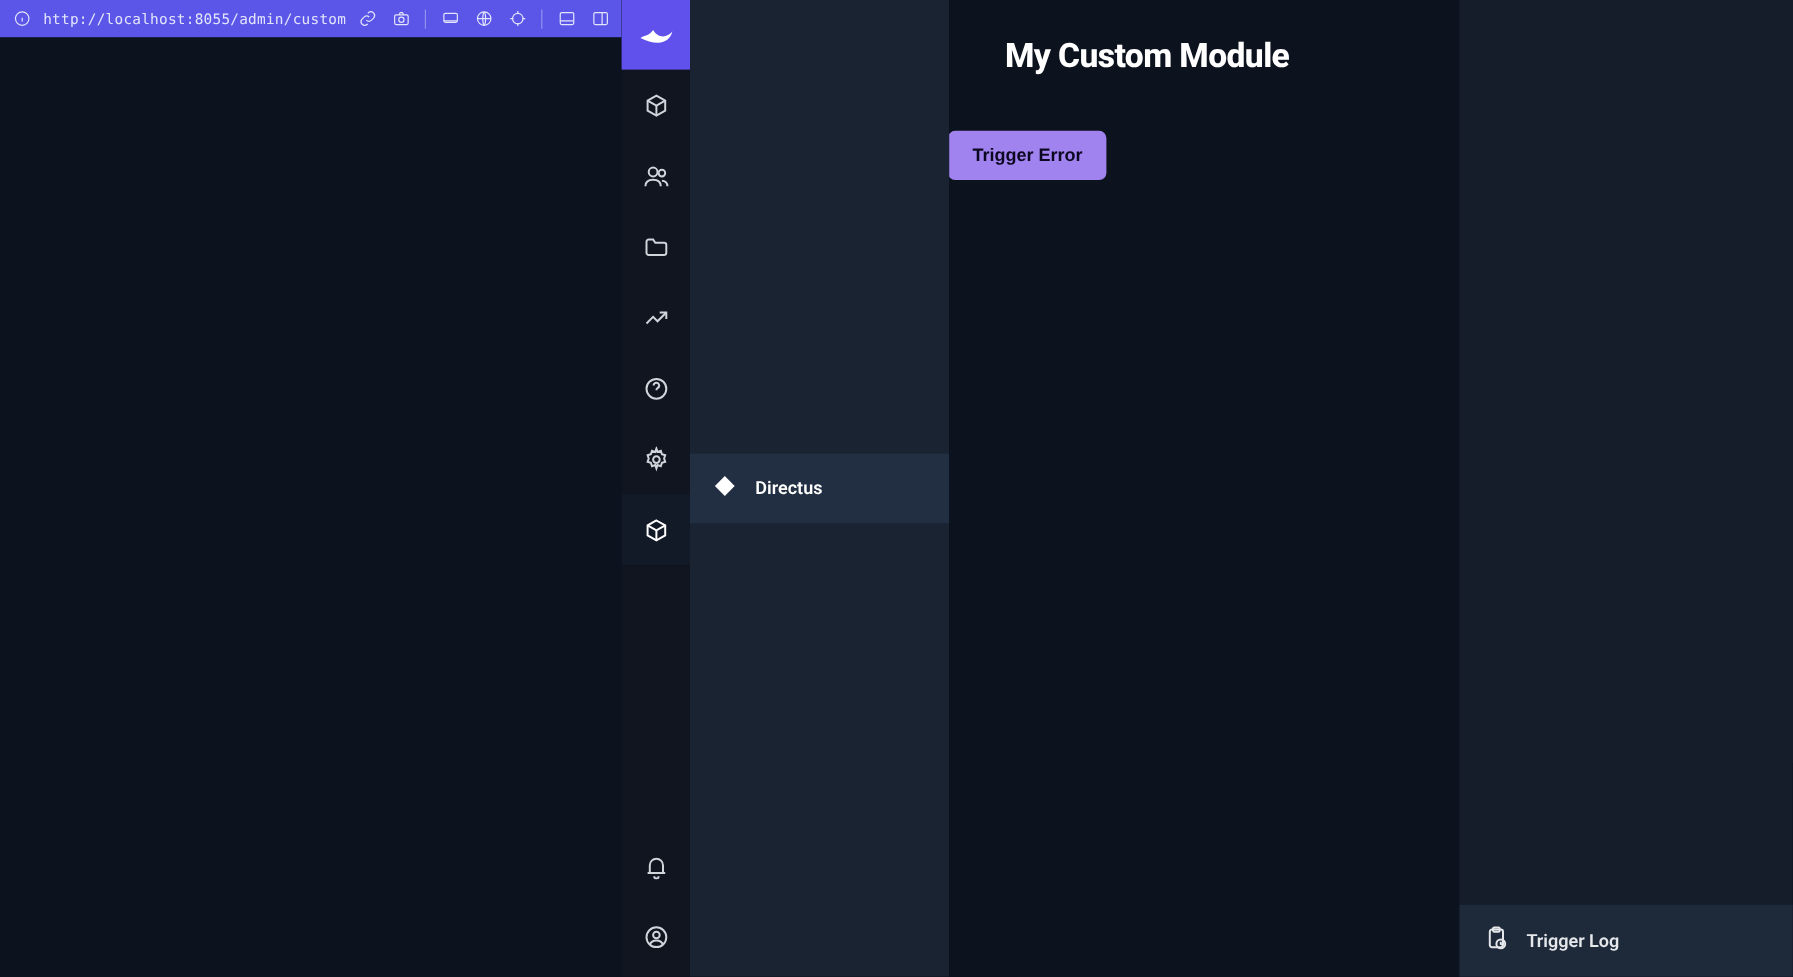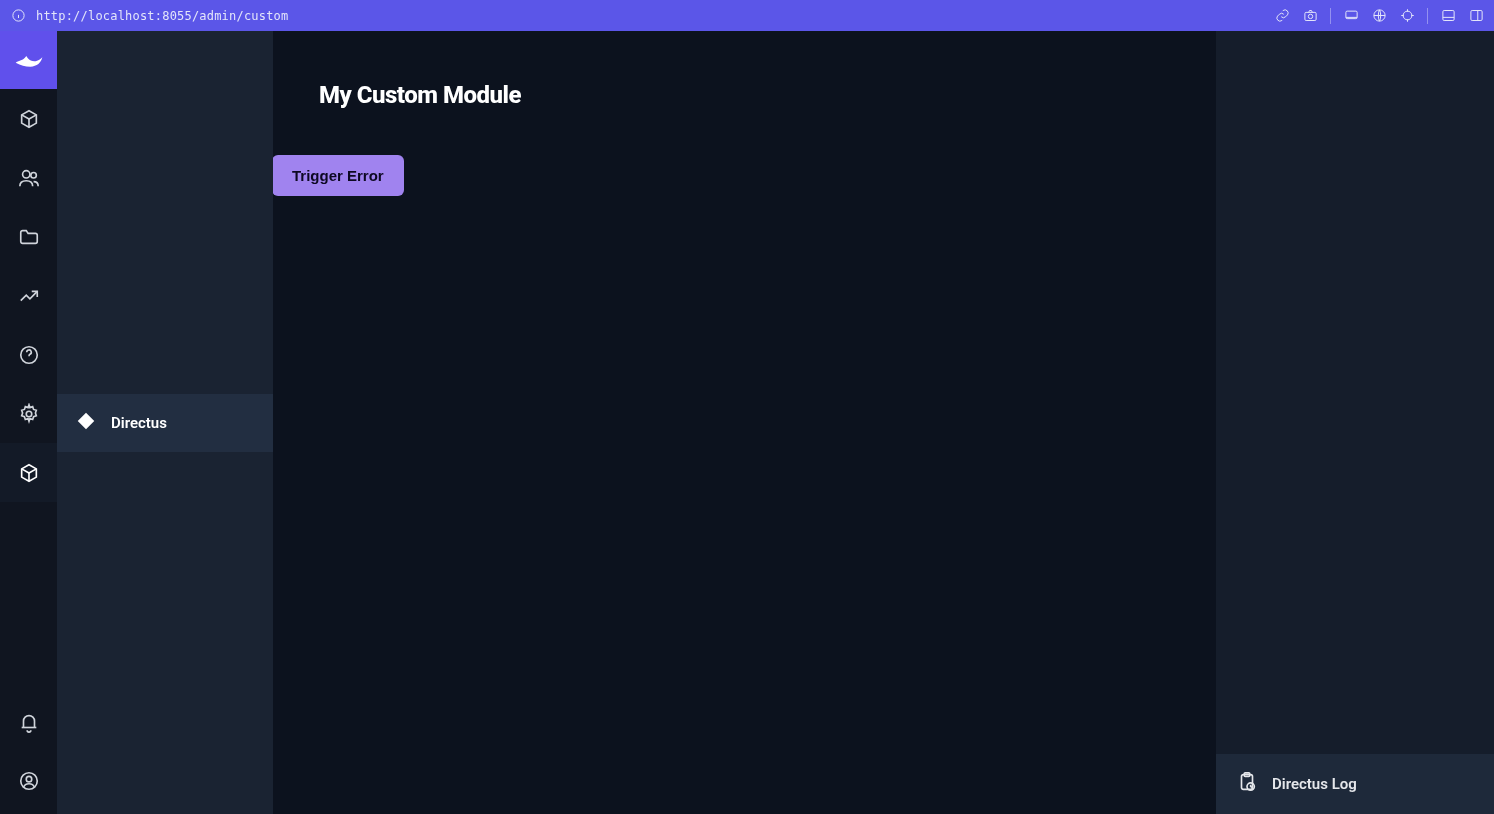--- a/index.html
+++ b/index.html
@@ -21,21 +21,21 @@
     * { box-sizing: border-box; margin: 0; padding: 0; }
     html, body {
       height: 100%;
       font-family: -apple-system, BlinkMacSystemFont, "Segoe UI", Roboto, Helvetica, Arial, sans-serif;
       color: var(--text);
       background: var(--main-bg);
       overflow: hidden;
     }
     .app {
       display: flex;
-      flex-direction: column;
+      flex-direction: row;
       width: 100vw;
       height: 100vh;
     }
 
     
     .topbar {
       height: 31px;
       background: var(--topbar-bg);
       display: flex;
       align-items: center;
@@ -141,25 +141,24 @@
     .main {
       flex: 1;
       background: var(--main-bg);
       position: relative;
       overflow: auto;
     }
     .main-header {
       padding: 30px 46px 22px;
     }
     .main-header h1 {
-      font-size: 24px;
+      font-size: 28px;
       font-weight: 800;
       letter-spacing: -0.5px;
       color: #fff;
-      margin-top: 20px;
     }
     .main-body {
       padding: 0 0 0 0;
     }
     .trigger-btn {
       display: inline-block;
       background: var(--accent);
       color: var(--accent-dark-text);
       font-weight: 700;
       font-size: 15px;
@@ -363,18 +362,18 @@
       <div class="rightpanel-spacer"></div>
       <div class="rightpanel-footer">
         <span>
           <svg viewBox="0 0 24 24">
               <rect x="6" y="4" width="12" height="16" rx="2"></rect>
               <rect x="9" y="2" width="6" height="4" rx="1"></rect>
               <circle cx="16" cy="17" r="4"></circle>
               <polyline points="16 15 16 17 18 18"></polyline>
             </svg>
         </span>
-        <span class="label">Directus Log</span>
+        <span class="label">Trigger Log</span>
       </div>
     </aside>
 
   </div>
 </div>
 
 </body></html>

